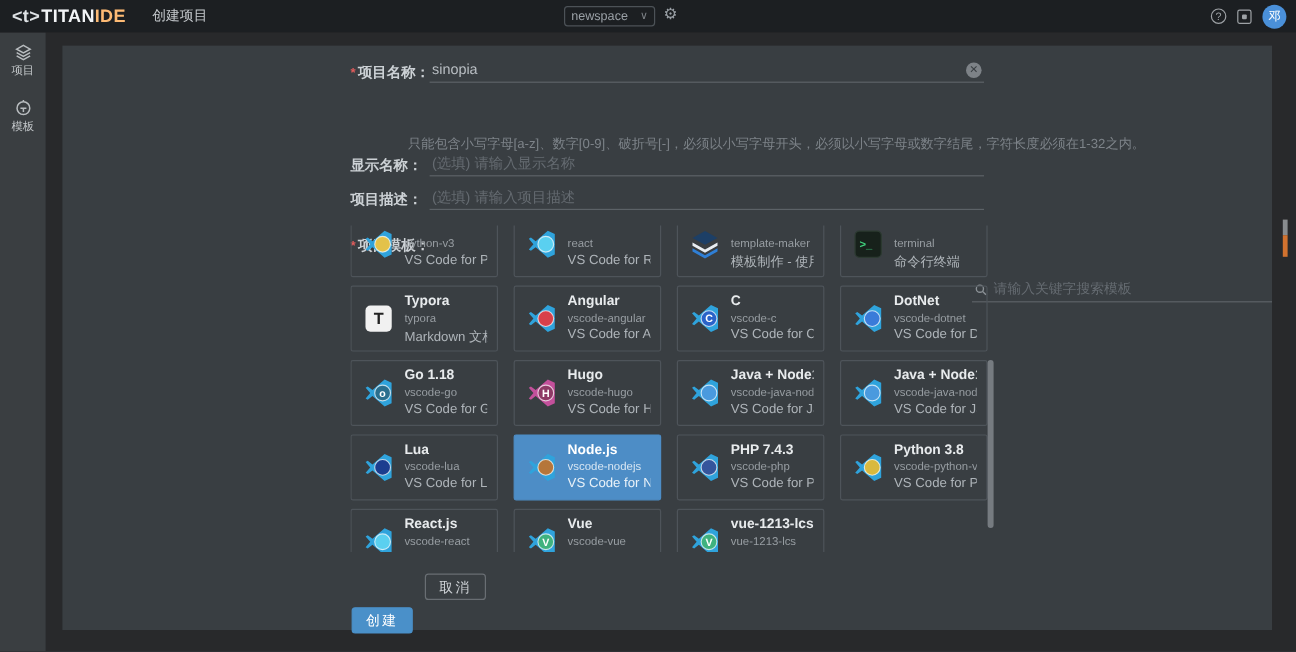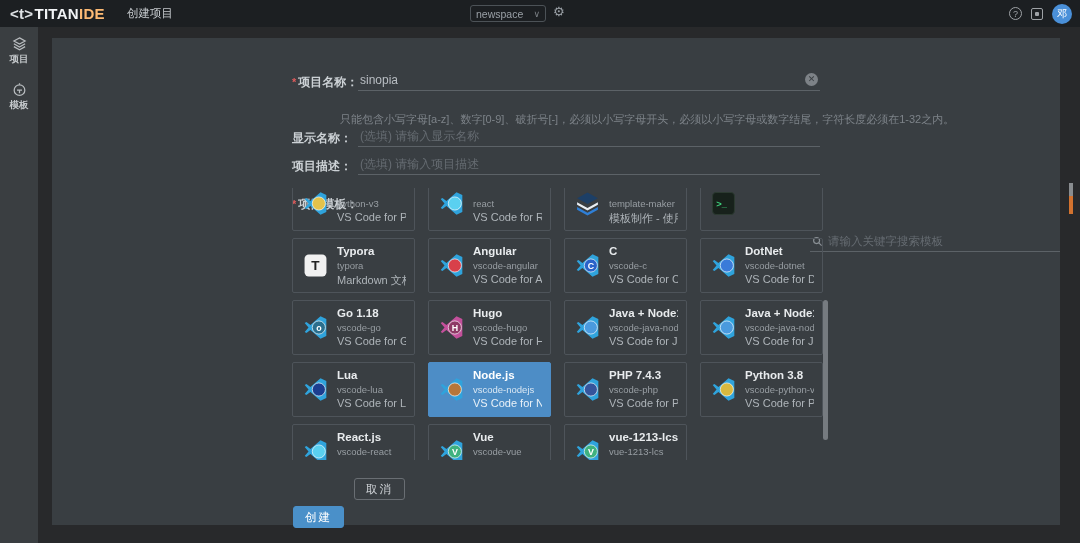--- a/index.html
+++ b/index.html
@@ -23,30 +23,30 @@
   .gear { position:absolute; left:553px; top:4px; font-size:13px; color:#9aa0a6; cursor:pointer; }
   .top-right { position:absolute; right:8px; top:0; height:27px; display:flex; align-items:center; gap:9px; }
   .help-ic { width:13px; height:13px; border:1px solid #9ea2a6; border-radius:50%;
     font-size:9px; color:#9ea2a6; display:flex; align-items:center; justify-content:center; cursor:pointer; }
   .console-ic { width:12px; height:12px; border:1px solid #9ea2a6; border-radius:2px;
     display:flex; align-items:center; justify-content:center; cursor:pointer; }
   .console-ic::after { content:""; width:4px; height:4px; background:#9ea2a6; border-radius:1px; }
   .avatar { width:20px; height:20px; border-radius:50%; background:#4a90d9; color:#fff;
     font-size:10px; display:flex; align-items:center; justify-content:center; cursor:pointer; }
   
-  .sidebar { position:absolute; left:0; top:27px; width:38px; height:516px; background:#3a3e41;font-weight:bold; }
+  .sidebar { position:absolute; left:0; top:27px; width:38px; height:516px; background:#3a3e41; }
   .side-item { width:38px; padding:9px 0 7px; display:flex; flex-direction:column; align-items:center; gap:2px; cursor:pointer; }
   .side-item .lbl { font-size:9.5px; color:#c3c7ca; }
   .side-item svg { display:block; }
   
   .panel { position:absolute; left:52px; top:38px; width:1008px; height:487px; background:#393e42; }
   .frow { position:absolute; left:240px; width:528px; display:flex; align-items:flex-end; }
   .flabel { width:58px; text-align:right; font-size:12px; font-weight:bold; color:#ccd1d5; white-space:nowrap; flex:none; }
   .req { color:#e05c5c; margin-right:2px; font-size:11px; }
-  .fin { flex:1; margin-left:8px; border-bottom:1px solid #5c6267; display:flex; padding:0 2px 3px; }
+  .fin { flex:1; margin-left:8px; border-bottom:1px solid #5c6267; display:flex; align-items:center; padding:0 2px 3px; }
   .fin input { flex:1; background:transparent; border:none; outline:none; font-size:12px;
     color:#b9bec3; font-family:inherit; }
   .fin input::placeholder { color:#656b71; }
   .clear-ic { width:13px; height:13px; border-radius:50%; background:#7d8287; color:#393e42;
     font-size:9px; line-height:13px; text-align:center; cursor:pointer; flex:none; }
   .hint { position:absolute; left:288px; top:74px; width:660px; font-size:11px; color:#7d8389; }
   
   .radio-group { display:flex; align-items:center; gap:22px; margin-left:8px; padding-bottom:3px; }
   .radio-opt { display:flex; align-items:center; gap:5px; font-size:12px; color:#c4c8cc; cursor:pointer; }
   .radio { width:12px; height:12px; border:1px solid #7a8085; border-radius:50%; position:relative; flex:none; }
@@ -119,21 +119,21 @@
     <svg width="15" height="15" viewBox="0 0 24 24">
       <circle cx="12" cy="13" r="8.5" fill="none" stroke="#b8bcbf" stroke-width="2"></circle>
       <path d="M12 4.5V2 M8 13h8 M12 13v5" stroke="#b8bcbf" stroke-width="2"></path>
     </svg>
     <span class="lbl">模板</span>
   </div>
 </div>
 
 <div class="panel">
 
-  <div class="frow" style="top:13px;margin-top:22px;">
+  <div class="frow" style="top:13px;">
     <div class="flabel"><span class="req">*</span><span>项目名称：</span></div>
     <div class="fin">
       <input type="text" value="sinopia" style="">
       <span class="clear-ic">✕</span>
     </div>
   </div>
   <div class="hint">只能包含小写字母[a-z]、数字[0-9]、破折号[-]，必须以小写字母开头，必须以小写字母或数字结尾，字符长度必须在1-32之内。</div>
 
   <div class="frow" style="top:91px;">
     <div class="flabel">显示名称：</div>
@@ -205,20 +205,25 @@
     </div>
   </div>
 
   <div class="card">
     <div class="card-icon">
             <svg width="25" height="25" viewBox="0 0 24 24">
               <rect x="1.5" y="1.5" width="21" height="21" rx="3.5" fill="#17211b" stroke="#2c3a31"></rect>
               <text x="5" y="15" font-size="9" font-weight="bold" fill="#3fd07c">&gt;_</text>
             </svg>
           </div>
+    <div class="card-text">
+      <div class="card-title"></div>
+      <div class="card-sub">terminal</div>
+      <div class="card-desc">命令行终端</div>
+    </div>
   </div>
 
   <div class="card">
     <div class="card-icon">
             <svg width="25" height="25" viewBox="0 0 24 24">
               <rect x="1.5" y="1.5" width="21" height="21" rx="4" fill="#f1f1f1"></rect>
               <text x="12" y="16.5" font-size="13" font-weight="bold" fill="#222" text-anchor="middle">T</text>
             </svg>
           </div>
     <div class="card-text">

